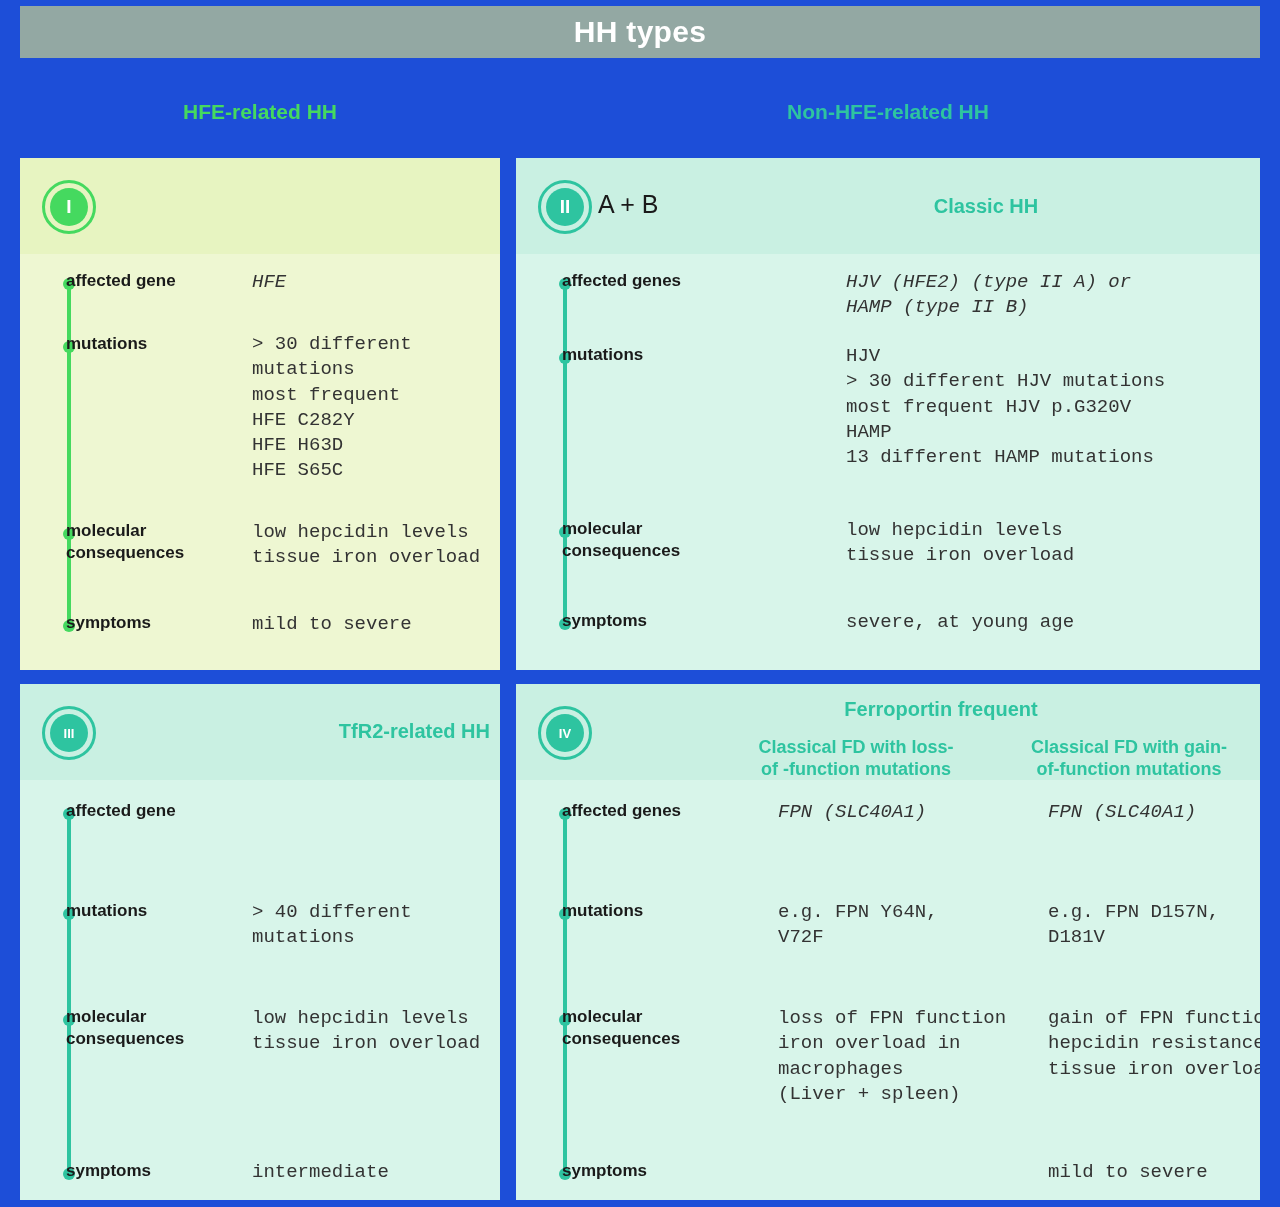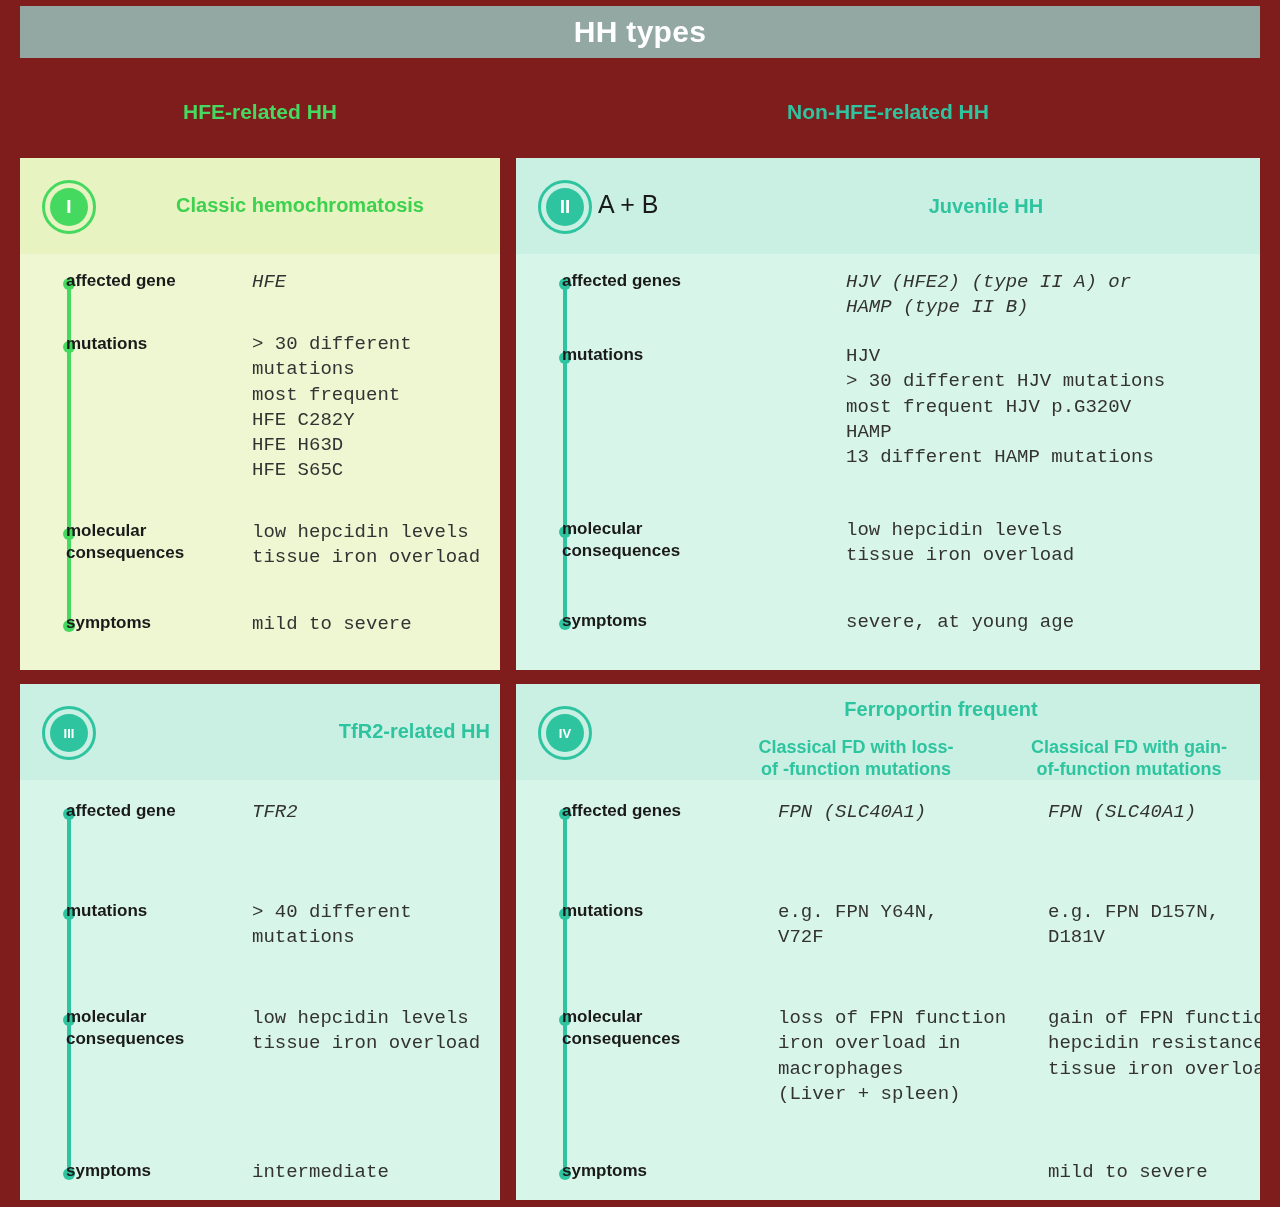--- a/index.html
+++ b/index.html
@@ -6,21 +6,21 @@
   html, body {
     margin: 0;
     padding: 0;
     background: #ffffff;
     font-family: "Liberation Sans", sans-serif;
   }
   .page {
     position: relative;
     width: 1280px;
     height: 1207px;
-    background: #7f1d1d;
+    background: #1d4ed8;
     overflow: hidden;
   }
 
   
   .title-bar {
     position: absolute;
     left: 20px;
     top: 6px;
     width: 1240px;
     height: 52px;
@@ -213,21 +213,20 @@
   </div>
 
   <div class="col-head" id="head-right">Non-HFE-related HH</div>
   <div class="col-head" id="head-left">HFE-related HH</div>
 
   <div class="panel" id="panel-1">
     <div class="panel-head"></div>
     <div class="badge">
       <span class="badge-inner">I</span>
     </div>
-    <div class="panel-title" id="p1-title">Classic hemochromatosis</div>
 
     <div class="spine" style="left:47px; top:126px; height:342px;"></div>
 
     <div class="dot" style="left:43px; top:120px;"></div>
     <div class="row-label" style="left:46px; top:112px;">affected gene</div>
     <div class="row-value ital" style="left:232px; top:112px; width:250px;">HFE</div>
 
     <div class="dot" style="left:43px; top:183px;"></div>
     <div class="row-label" style="left:46px; top:175px;">mutations</div>
     <div class="row-value" style="left:232px; top:174px; width:250px;">&gt; 30 different mutations
@@ -246,21 +245,21 @@
     <div class="row-label" style="left:46px; top:454px;">symptoms</div>
     <div class="row-value" style="left:232px; top:454px; width:250px;">mild to severe</div>
   </div>
 
   <div class="panel" id="panel-2">
     <div class="panel-head"></div>
     <div class="badge teal">
       <span class="badge-inner">II</span>
     </div>
     <div class="ab-label">A + B</div>
-    <div class="panel-title" id="p2-title">Juvenile HH</div>
+    <div class="panel-title" id="p2-title">Classic HH</div>
 
     <div class="spine teal" style="left:47px; top:126px; height:340px;"></div>
 
     <div class="dot teal" style="left:43px; top:120px;"></div>
     <div class="row-label" style="left:46px; top:112px;">affected genes</div>
     <div class="row-value ital" style="left:330px; top:112px; width:400px;">HJV (HFE2) (type II A) or
 HAMP (type II B)</div>
 
     <div class="dot teal" style="left:43px; top:194px;"></div>
     <div class="row-label" style="left:46px; top:186px;">mutations</div>
@@ -285,21 +284,20 @@
     <div class="panel-head"></div>
     <div class="badge teal big">
       <span class="badge-inner">III</span>
     </div>
     <div class="panel-title" id="p3-title">TfR2-related HH</div>
 
     <div class="spine teal" style="left:47px; top:128px; height:360px;"></div>
 
     <div class="dot teal" style="left:43px; top:124px;"></div>
     <div class="row-label" style="left:46px; top:116px;">affected gene</div>
-    <div class="row-value ital" style="left:232px; top:116px; width:250px;">TFR2</div>
 
     <div class="dot teal" style="left:43px; top:224px;"></div>
     <div class="row-label" style="left:46px; top:216px;">mutations</div>
     <div class="row-value" style="left:232px; top:216px; width:250px;">&gt; 40 different mutations</div>
 
     <div class="dot teal" style="left:43px; top:330px;"></div>
     <div class="row-label" style="left:46px; top:322px; width:180px;">molecular
 consequences</div>
     <div class="row-value" style="left:232px; top:322px; width:250px;">low hepcidin levels
 tissue iron overload</div>

